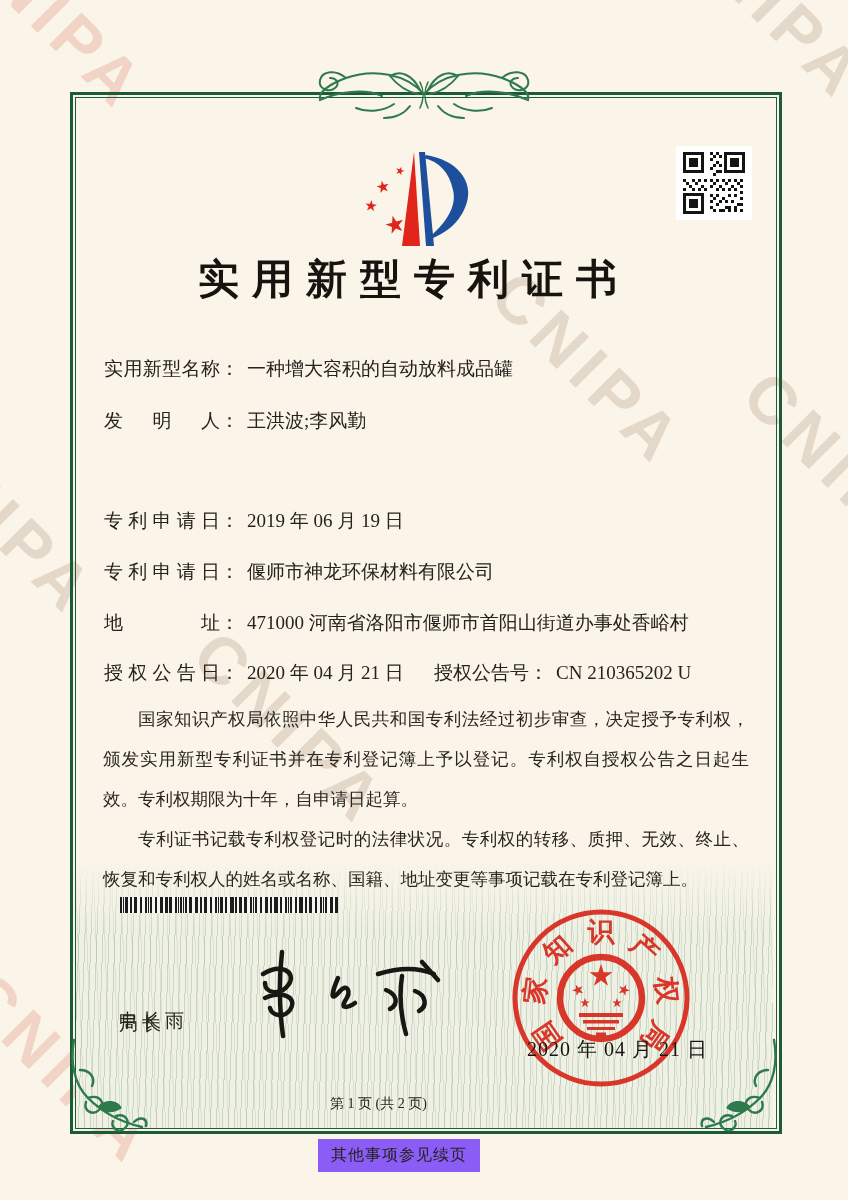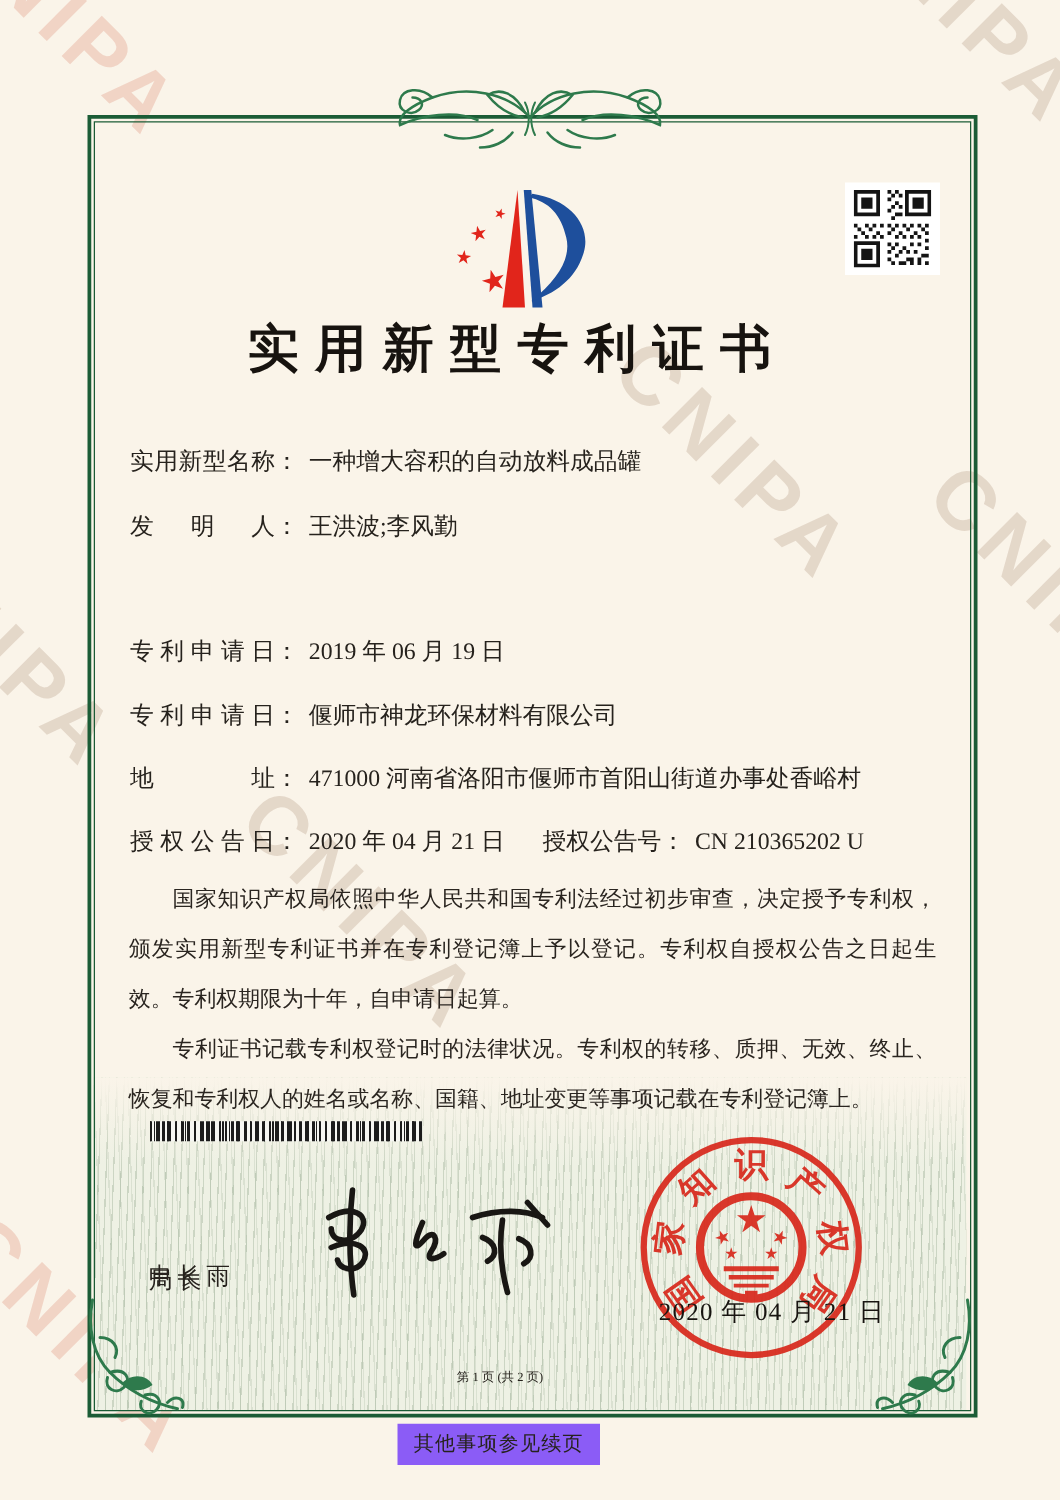--- a/index.html
+++ b/index.html
@@ -52,22 +52,22 @@
     background-image:
       repeating-linear-gradient(90deg,#1c1c1c 0 2px,rgba(0,0,0,0) 2px 5px),
       repeating-linear-gradient(90deg,#1c1c1c 0 1px,rgba(0,0,0,0) 1px 7px),
       repeating-linear-gradient(90deg,rgba(0,0,0,0) 0 3px,#1c1c1c 3px 4px,rgba(0,0,0,0) 4px 11px);}
   .director-title{position:absolute;left:119px;top:971px;font-size:19px;letter-spacing:4px;z-index:4;margin-top:40px;}
   .director-name{position:absolute;left:119px;top:1008px;font-size:19px;letter-spacing:4px;z-index:4;font-family:Liberation Serif, serif;}
   .signature{position:absolute;left:252px;top:948px;z-index:5;}
   .seal{position:absolute;left:506px;top:903px;z-index:5;opacity:.93;}
   .seal-date{position:absolute;left:527px;top:1036px;font-size:20px;letter-spacing:1px;
              color:#171410;z-index:6;white-space:nowrap;}
-  .pagenum{position:absolute;left:330px;top:1095px;width:140px;text-align:center;
-           font-size:10px;z-index:4;}
+  .pagenum{position:absolute;left:330px;top:1095px;width:140px;
+           font-size:14px;z-index:4;}
   .note-box{position:absolute;left:318px;top:1139px;width:162px;height:33px;background:#8b5cf6;
             z-index:4;display:flex;align-items:center;justify-content:center;
             font-size:16px;letter-spacing:1px;}
 </style>
 </head>
 <body>
 
 <div class="page">
 
   <div class="wm pink" style="left:-70px;top:-25px">CNIPA</div>

